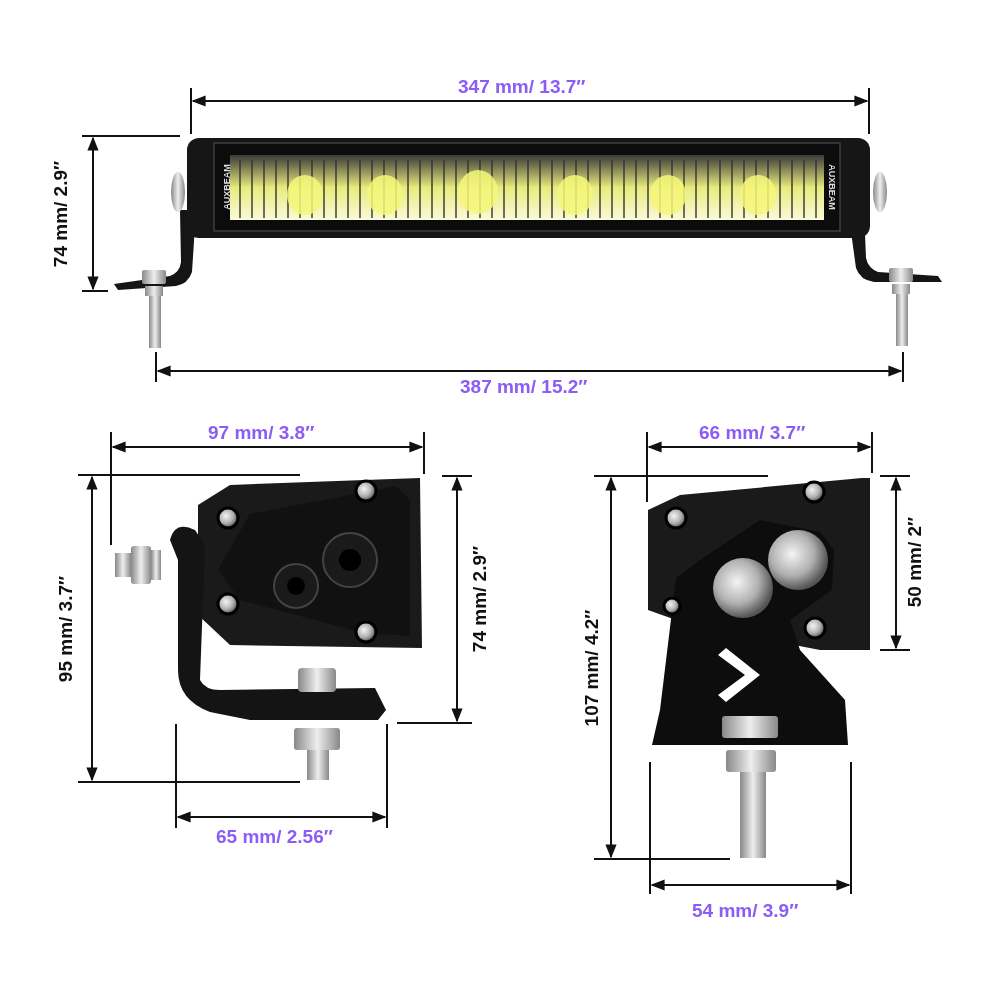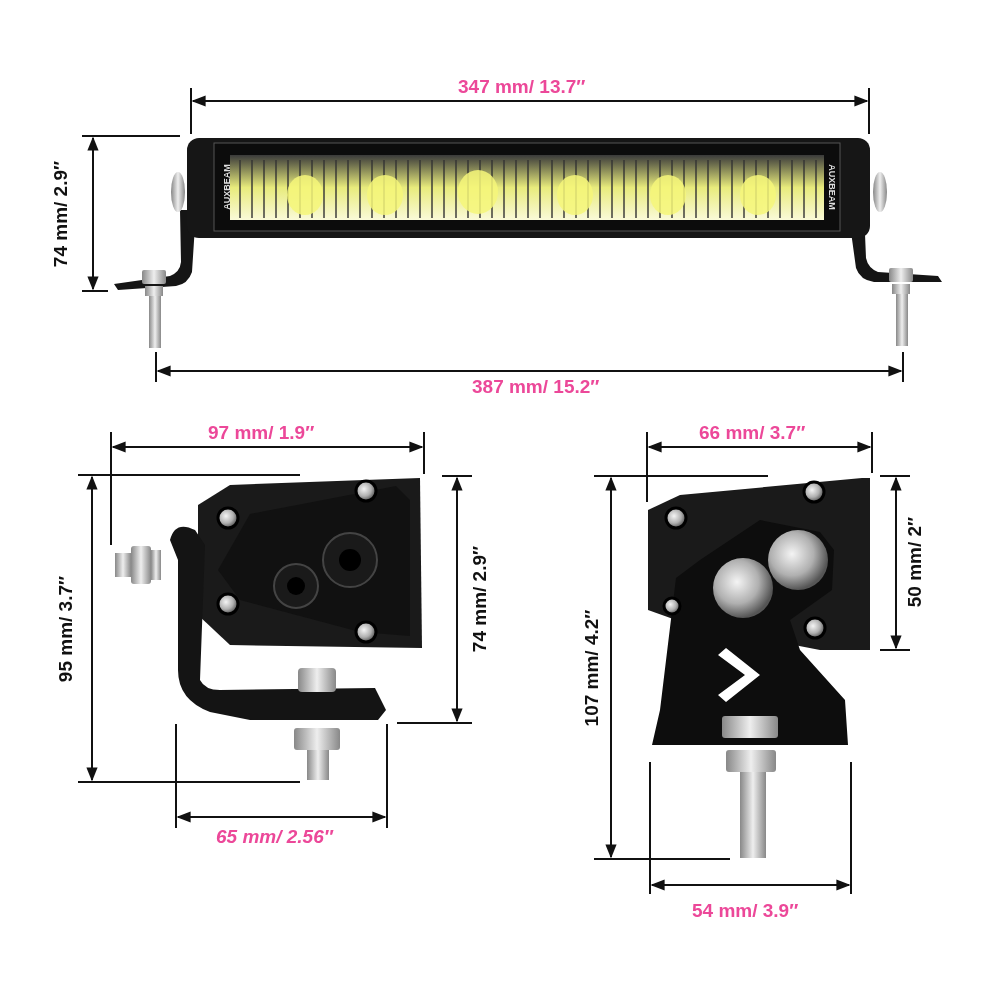--- a/index.html
+++ b/index.html
@@ -1,18 +1,18 @@
 <!DOCTYPE html>
 <html><head>
 <meta charset="utf-8">
 <style>
   html, body { margin:0; padding:0; background:#ffffff; }
   body { width:1000px; height:1000px; position:relative; overflow:hidden;
          font-family:"Liberation Sans", "DejaVu Sans", sans-serif; color:#111; }
-  .label { position:absolute; font-weight:bold; font-size:19px; color:#ec4899; white-space:nowrap; }
+  .label { position:absolute; font-weight:bold; font-size:19px; color:#8b5cf6; white-space:nowrap; }
   .vlabel { position:absolute; font-weight:bold; font-size:19px; color:#111; white-space:nowrap;
             transform-origin:center center; transform:rotate(-90deg); }
   svg { position:absolute; left:0; top:0; }
 </style>
 </head>
 <body>
 
 <svg width="1000" height="1000" viewBox="0 0 1000 1000">
   <defs>
     <marker id="arr" viewBox="0 0 10 10" refX="9" refY="5" markerWidth="7" markerHeight="7" orient="auto-start-reverse">
@@ -202,27 +202,27 @@
 
     <path d="M726,648 L760,675 L726,702 L718,695 L745,675 L718,655 Z" fill="#fff"></path>
 
     <rect x="722" y="716" width="56" height="22" rx="3" fill="url(#metal)"></rect>
     <rect x="726" y="750" width="50" height="22" rx="3" fill="url(#metal)"></rect>
     <rect x="740" y="772" width="26" height="86" fill="url(#metal)"></rect>
   </g>
 </svg>
 
 <div class="label" style="left:458px; top:76px;">347 mm/ 13.7″</div>
-<div class="label" style="left:460px; top:376px;margin-left:12px;">387 mm/ 15.2″</div>
+<div class="label" style="left:460px; top:376px;">387 mm/ 15.2″</div>
 <div class="vlabel" style="left:6px; top:203px; width:110px; text-align:center;">74 mm/ 2.9″</div>
 
-<div class="label" style="left:208px; top:422px;">97 mm/ 1.9″</div>
+<div class="label" style="left:208px; top:422px;">97 mm/ 3.8″</div>
 <div class="vlabel" style="left:6px; top:618px; width:120px; text-align:center;">95 mm/ 3.7″</div>
 <div class="vlabel" style="left:420px; top:588px; width:120px; text-align:center;">74 mm/ 2.9″</div>
-<div class="label" style="left:216px; top:826px;font-style:italic;">65 mm/ 2.56″</div>
+<div class="label" style="left:216px; top:826px;">65 mm/ 2.56″</div>
 
 <div class="label" style="left:699px; top:422px;">66 mm/ 3.7″</div>
 <div class="vlabel" style="left:522px; top:657px; width:140px; text-align:center;">107 mm/ 4.2″</div>
 <div class="vlabel" style="left:860px; top:551px; width:110px; text-align:center;">50 mm/ 2″</div>
 <div class="label" style="left:692px; top:900px;">54 mm/ 3.9″</div>
 
 <div style="position:absolute; left:187px; top:182px; width:80px; font-size:9px; font-weight:bold; color:#ddd; transform:rotate(-90deg); transform-origin:center; text-align:center;">AUXBEAM</div>
 <div style="position:absolute; left:792px; top:182px; width:80px; font-size:9px; font-weight:bold; color:#ddd; transform:rotate(90deg); transform-origin:center; text-align:center;">AUXBEAM</div>
 
 </body></html>

